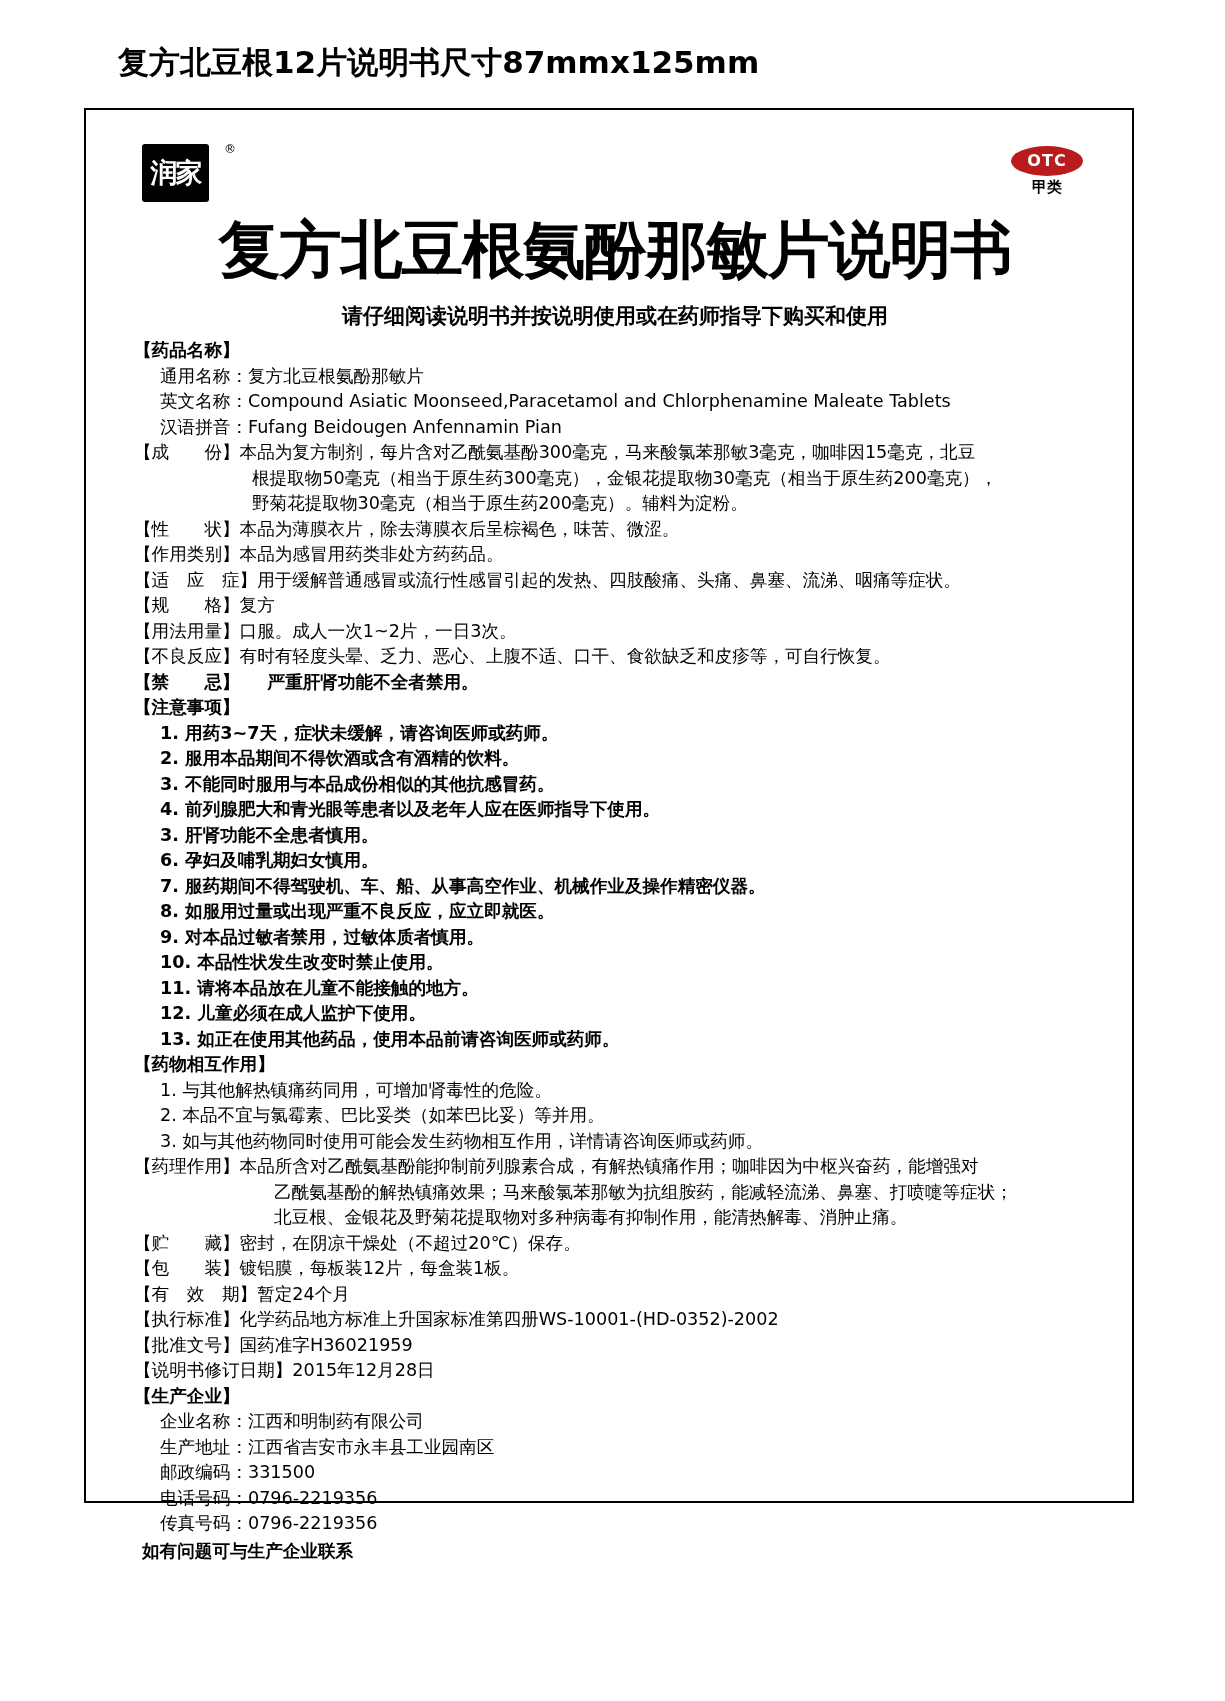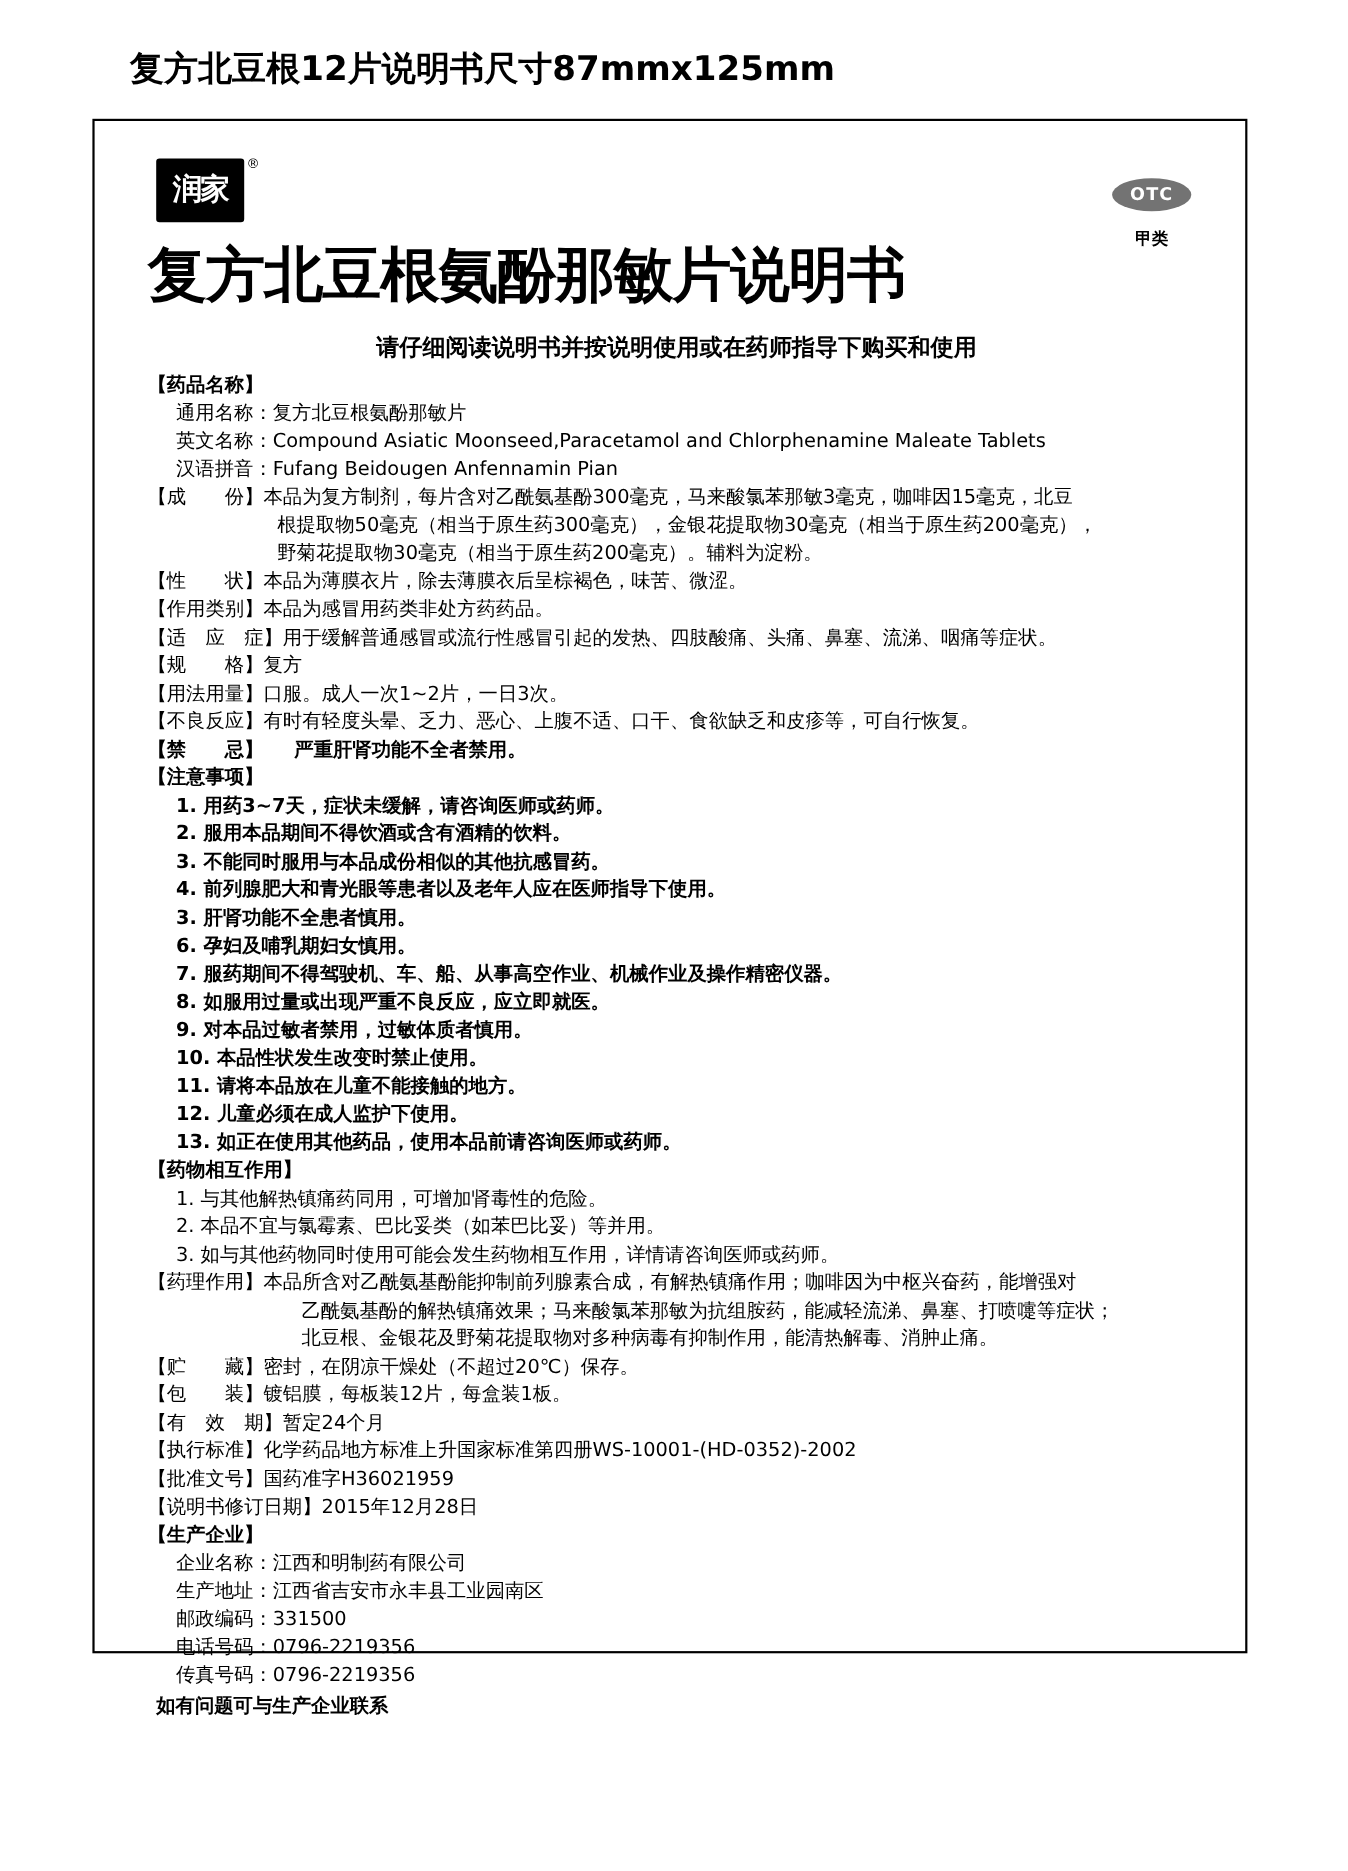--- a/index.html
+++ b/index.html
@@ -42,21 +42,21 @@
   }
   
   .brand-row {
     position: relative;
     height: 72px;
   }
   .logo-box {
     position: absolute;
     left: 8px;
     top: 2px;
-    width: 80px;
+    width: 67px;
     height: 58px;
     background: #000;
     border-radius: 3px;
     color: #fff;
     font-size: 27px;
     font-weight: bold;
     text-align: center;
     line-height: 58px;
     letter-spacing: -2px;
   }
@@ -70,36 +70,36 @@
     position: absolute;
     right: 6px;
     top: 4px;
     text-align: center;
     width: 86px;
   }
   .otc-oval {
     width: 72px;
     height: 30px;
     border-radius: 36px / 15px;
-    background: #737373;
+    background: #b91c1c;
     color: #fff;
     font-size: 16px;
     font-weight: bold;
     line-height: 30px;
-    margin: 16px auto;
+    margin: 0 auto;
     letter-spacing: 1px;
   }
   .otc-sub {
     font-size: 15px;
     font-weight: bold;
     margin-top: 2px;
   }
   .main-title {
-    text-align: left;
-    font-size: 54px;
+    text-align: center;
+    font-size: 62px;
     font-weight: bold;
     letter-spacing: -1px;
     line-height: 84px;
     margin-top: -6px;
     white-space: nowrap;
   }
   .subtitle {
     text-align: center;
     font-size: 21px;
     font-weight: bold;

